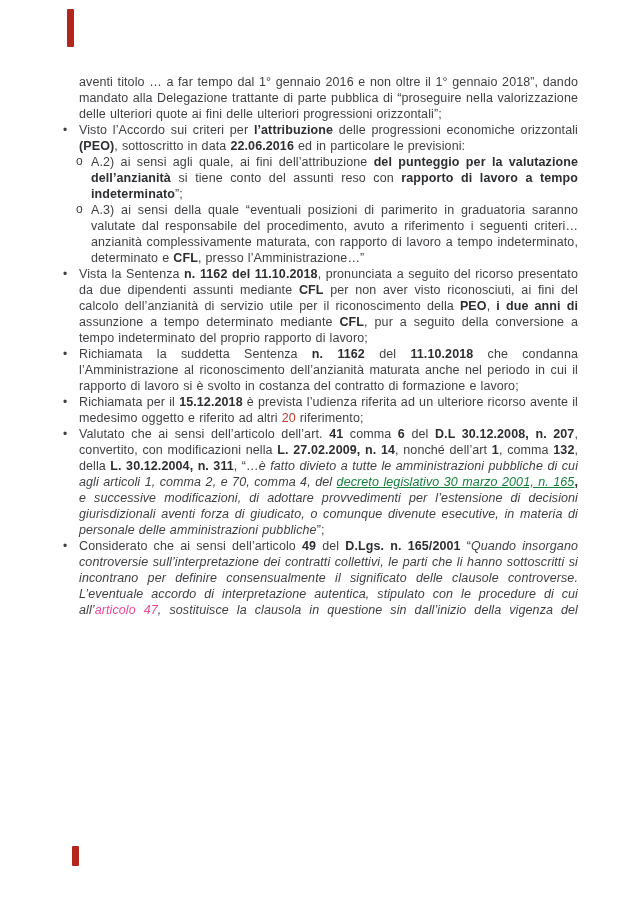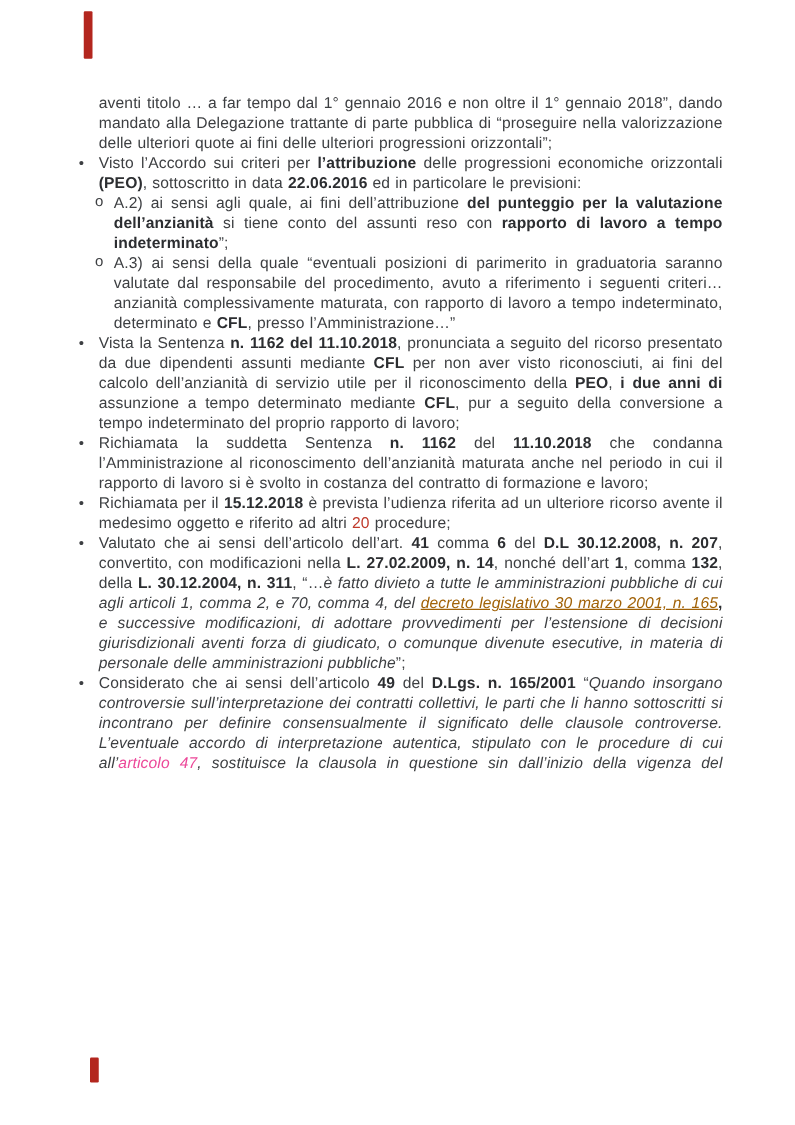--- a/index.html
+++ b/index.html
@@ -30,36 +30,36 @@
     top:0;
     font-size:12px;
     color:#3d3f42;
   }
   .bullet > .marker{left:-16px;}
   .sub > .marker{left:-15px;top:-1px;}
   .seg-n{}
   .seg-b{font-weight:bold;color:#2c2e31;}
   .seg-i{font-style:italic;}
   .seg-r{color:#c0392b;}
-  .seg-lu{color:#a16207;font-style:italic;text-decoration:underline;cursor:pointer;}
+  .seg-lu{color:#15803d;font-style:italic;text-decoration:underline;cursor:pointer;}
   .seg-li{color:#ec4899;font-style:italic;cursor:pointer;}
   .red-mark{position:absolute;border-radius:1px;}
   .red-mark.top{left:67px;top:9px;width:7px;height:38px;}
   .red-mark.bottom{left:72px;top:846px;width:7px;height:20px;}
 </style>
 </head>
 <body>
 
 <div class="page">
   <div class="red-mark top" style="background: rgb(179, 38, 30);"></div>
   <div class="doc" id="doc-root">
       <div class="block continuation"><span class="seg-n">aventi titolo … a far tempo dal 1° gennaio 2016 e non oltre il 1° gennaio 2018”, dando mandato alla Delegazione trattante di parte pubblica di “proseguire nella valorizzazione delle ulteriori quote ai fini delle ulteriori progressioni orizzontali”;</span></div>
       <div class="block bullet"><span class="marker">•</span><span class="seg-n">Visto l’Accordo sui criteri per </span><span class="seg-b">l’attribuzione</span><span class="seg-n"> delle progressioni economiche orizzontali </span><span class="seg-b">(PEO)</span><span class="seg-n">, sottoscritto in data </span><span class="seg-b">22.06.2016</span><span class="seg-n"> ed in particolare le previsioni:</span></div>
       <div class="block sub"><span class="marker">o</span><span class="seg-n">A.2) ai sensi agli quale, ai fini dell’attribuzione </span><span class="seg-b">del punteggio per la valutazione dell’anzianità</span><span class="seg-n"> si tiene conto del assunti reso con </span><span class="seg-b">rapporto di lavoro a tempo indeterminato</span><span class="seg-n">”;</span></div>
       <div class="block sub"><span class="marker">o</span><span class="seg-n">A.3) ai sensi della quale “eventuali posizioni di parimerito in graduatoria saranno valutate dal responsabile del procedimento, avuto a riferimento i seguenti criteri…anzianità complessivamente maturata, con rapporto di lavoro a tempo indeterminato, determinato e </span><span class="seg-b">CFL</span><span class="seg-n">, presso l’Amministrazione…”</span></div>
       <div class="block bullet"><span class="marker">•</span><span class="seg-n">Vista la Sentenza </span><span class="seg-b">n. 1162 del 11.10.2018</span><span class="seg-n">, pronunciata a seguito del ricorso presentato da due dipendenti assunti mediante </span><span class="seg-b">CFL</span><span class="seg-n"> per non aver visto riconosciuti, ai fini del calcolo dell’anzianità di servizio utile per il riconoscimento della </span><span class="seg-b">PEO</span><span class="seg-n">, </span><span class="seg-b">i due anni di</span><span class="seg-n"> assunzione a tempo determinato mediante </span><span class="seg-b">CFL</span><span class="seg-n">, pur a seguito della conversione a tempo indeterminato del proprio rapporto di lavoro;</span></div>
       <div class="block bullet"><span class="marker">•</span><span class="seg-n">Richiamata la suddetta Sentenza </span><span class="seg-b">n. 1162</span><span class="seg-n"> del </span><span class="seg-b">11.10.2018</span><span class="seg-n"> che condanna l’Amministrazione al riconoscimento dell’anzianità maturata anche nel periodo in cui il rapporto di lavoro si è svolto in costanza del contratto di formazione e lavoro;</span></div>
-      <div class="block bullet"><span class="marker">•</span><span class="seg-n">Richiamata per il </span><span class="seg-b">15.12.2018</span><span class="seg-n"> è prevista l’udienza riferita ad un ulteriore ricorso avente il medesimo oggetto e riferito ad altri </span><span class="seg-r">20</span><span class="seg-n"> procedure;</span></div>
+      <div class="block bullet"><span class="marker">•</span><span class="seg-n">Richiamata per il </span><span class="seg-b">15.12.2018</span><span class="seg-n"> è prevista l’udienza riferita ad un ulteriore ricorso avente il medesimo oggetto e riferito ad altri </span><span class="seg-r">20</span><span class="seg-n"> riferimento;</span></div>
       <div class="block bullet"><span class="marker">•</span><span class="seg-n">Valutato che ai sensi dell’articolo dell’art. </span><span class="seg-b">41</span><span class="seg-n"> comma </span><span class="seg-b">6</span><span class="seg-n"> del </span><span class="seg-b">D.L 30.12.2008, n. 207</span><span class="seg-n">, convertito, con modificazioni nella </span><span class="seg-b">L. 27.02.2009, n. 14</span><span class="seg-n">, nonché dell’art </span><span class="seg-b">1</span><span class="seg-n">, comma </span><span class="seg-b">132</span><span class="seg-n">, della </span><span class="seg-b">L. 30.12.2004, n. 311</span><span class="seg-n">, “…</span><span class="seg-i">è fatto divieto a tutte le amministrazioni pubbliche di cui agli articoli 1, comma 2, e 70, comma 4, del </span><span class="seg-lu">decreto legislativo 30 marzo 2001, n. 165</span><span class="seg-b">, </span><span class="seg-i">e successive modificazioni, di adottare provvedimenti per l’estensione di decisioni giurisdizionali aventi forza di giudicato, o comunque divenute esecutive, in materia di personale delle amministrazioni pubbliche</span><span class="seg-n">”;</span></div>
       <div class="block bullet stretch"><span class="marker">•</span><span class="seg-n">Considerato che ai sensi dell’articolo </span><span class="seg-b">49</span><span class="seg-n"> del </span><span class="seg-b">D.Lgs. n. 165/2001</span><span class="seg-n"> “</span><span class="seg-i">Quando insorgano controversie sull’interpretazione dei contratti collettivi, le parti che li hanno sottoscritti si incontrano per definire consensualmente il significato delle clausole controverse. L’eventuale accordo di interpretazione autentica, stipulato con le procedure di cui all’</span><span class="seg-li">articolo 47</span><span class="seg-i">, sostituisce la clausola in questione sin dall’inizio della vigenza del</span></div>
     </div>
   <div class="red-mark bottom" style="background: rgb(179, 38, 30);"></div>
 </div>
 
 </body></html>

